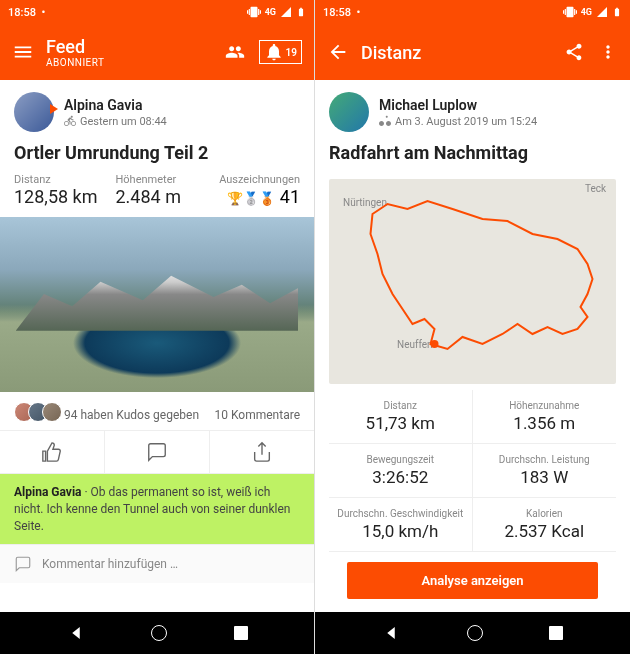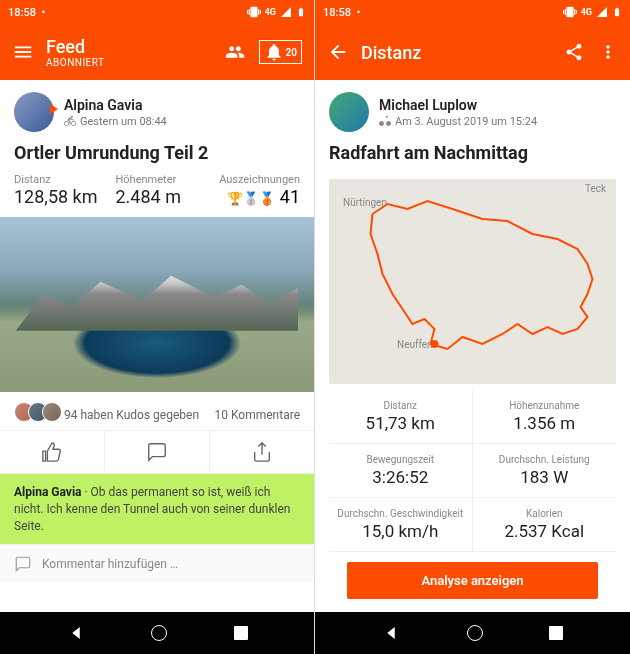--- a/index.html
+++ b/index.html
@@ -96,21 +96,21 @@
       <div class="sub">ABONNIERT</div>
     </div>
     <div class="header-icons">
       <svg viewBox="0 0 24 24" fill="#fff">
             <path d="M16 11c1.66 0 3-1.34 3-3s-1.34-3-3-3-3 1.34-3 3 1.34 3 3 3zm-8 0c1.66 0 3-1.34 3-3S9.66 5 8 5 5 6.34 5 8s1.34 3 3 3zm0 2c-2.33 0-7 1.17-7 3.5V19h14v-2.5c0-2.33-4.67-3.5-7-3.5zm8 0c-.29 0-.62.02-.97.05 1.16.84 1.97 1.97 1.97 3.45V19h6v-2.5c0-2.33-4.67-3.5-7-3.5z"></path>
           </svg>
       <div class="notif-badge">
         <svg viewBox="0 0 24 24" width="12" height="12" fill="#fff">
               <path d="M12 22c1.1 0 2-.9 2-2h-4c0 1.1.9 2 2 2zm6-6v-5c0-3.07-1.63-5.64-4.5-6.32V4c0-.83-.67-1.5-1.5-1.5s-1.5.67-1.5 1.5v.68C7.64 5.36 6 7.92 6 11v5l-2 2v1h16v-1l-2-2z"></path>
             </svg>
-        <span>20</span>
+        <span>19</span>
       </div>
     </div>
   </div>
 
   <div class="content">
     <div class="user-row">
       <div class="avatar arrow"></div>
       <div class="user-info">
         <div class="user-name">Alpina Gavia</div>
         <div class="user-meta">

